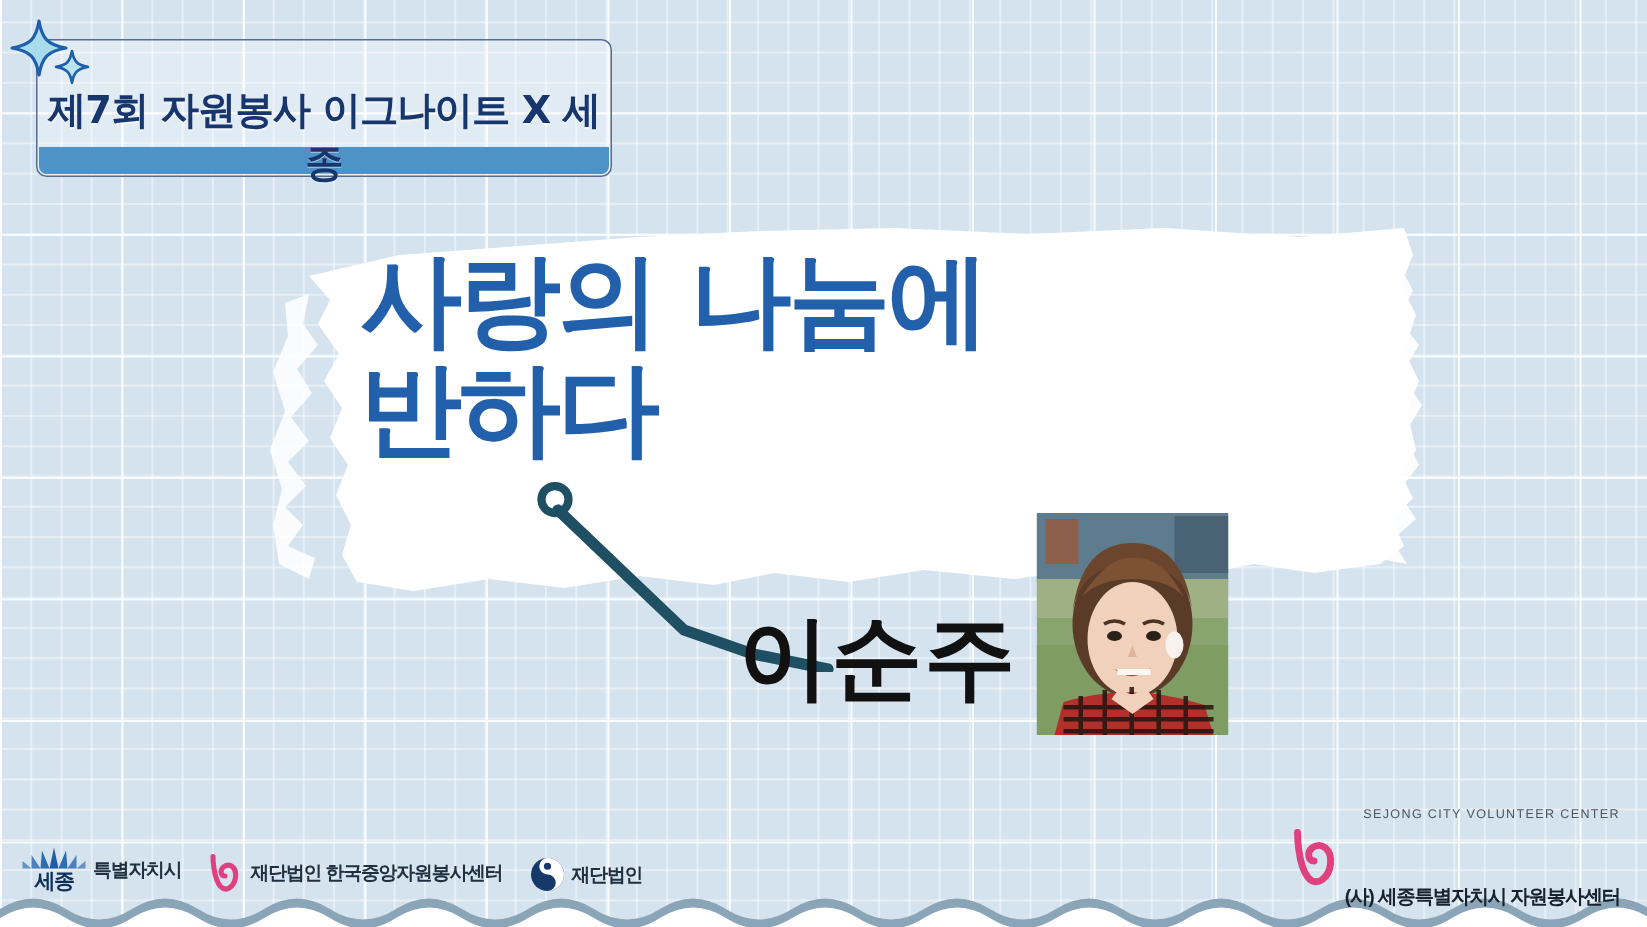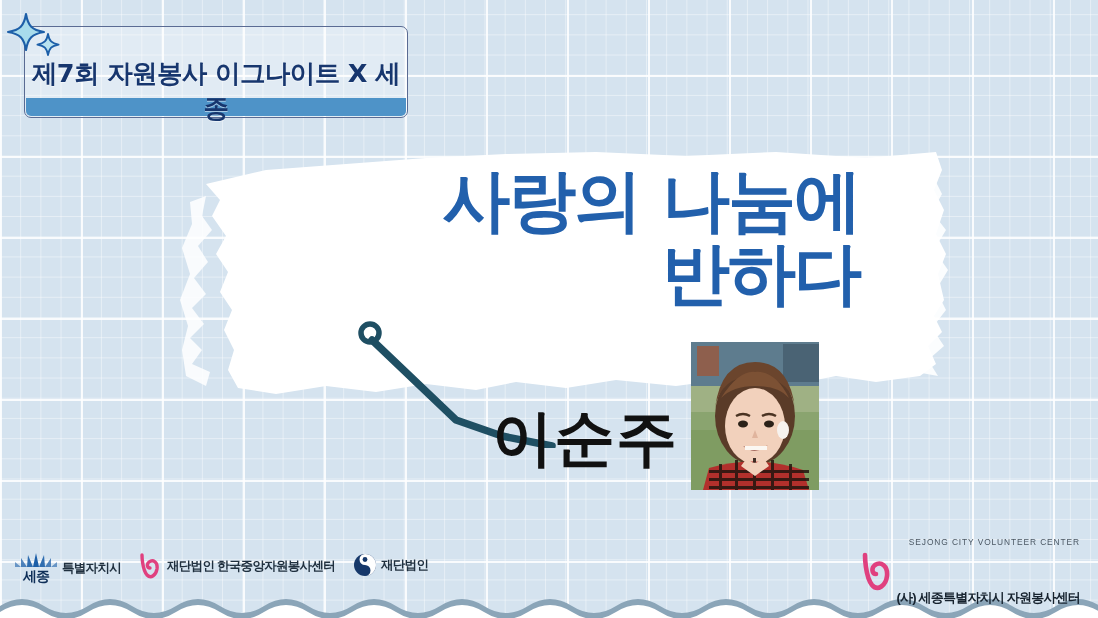--- a/index.html
+++ b/index.html
@@ -94,21 +94,21 @@
     width: 772px;
     height: 252px;
   }
 
   
   .main-title {
     position: absolute;
     left: 240px;
     top: 166px;
     width: 620px;
-    text-align: right;
+    text-align: left;
     color: #2260ac;
     font-size: 68px;
     line-height: 1.02;
     font-weight: bold;
     letter-spacing: -2px;
     font-family: "DejaVu Sans", "Liberation Sans", sans-serif;
   }
   .main-title .l2 {
     display: block;
     margin-top: 4px;
@@ -162,21 +162,21 @@
     bottom: 0;
     width: 1098px;
     height: 34px;
   }
   .logo-row-left {
     position: absolute;
     left: 14px;
     bottom: 23px;
     height: 42px;
     display: flex;
-    align-items: flex-start;
+    align-items: flex-end;
     gap: 18px;
   }
   .logo-right {
     position: absolute;
     right: 18px;
     bottom: 24px;
     height: 44px;
     display: flex;
     align-items: center;
   }

